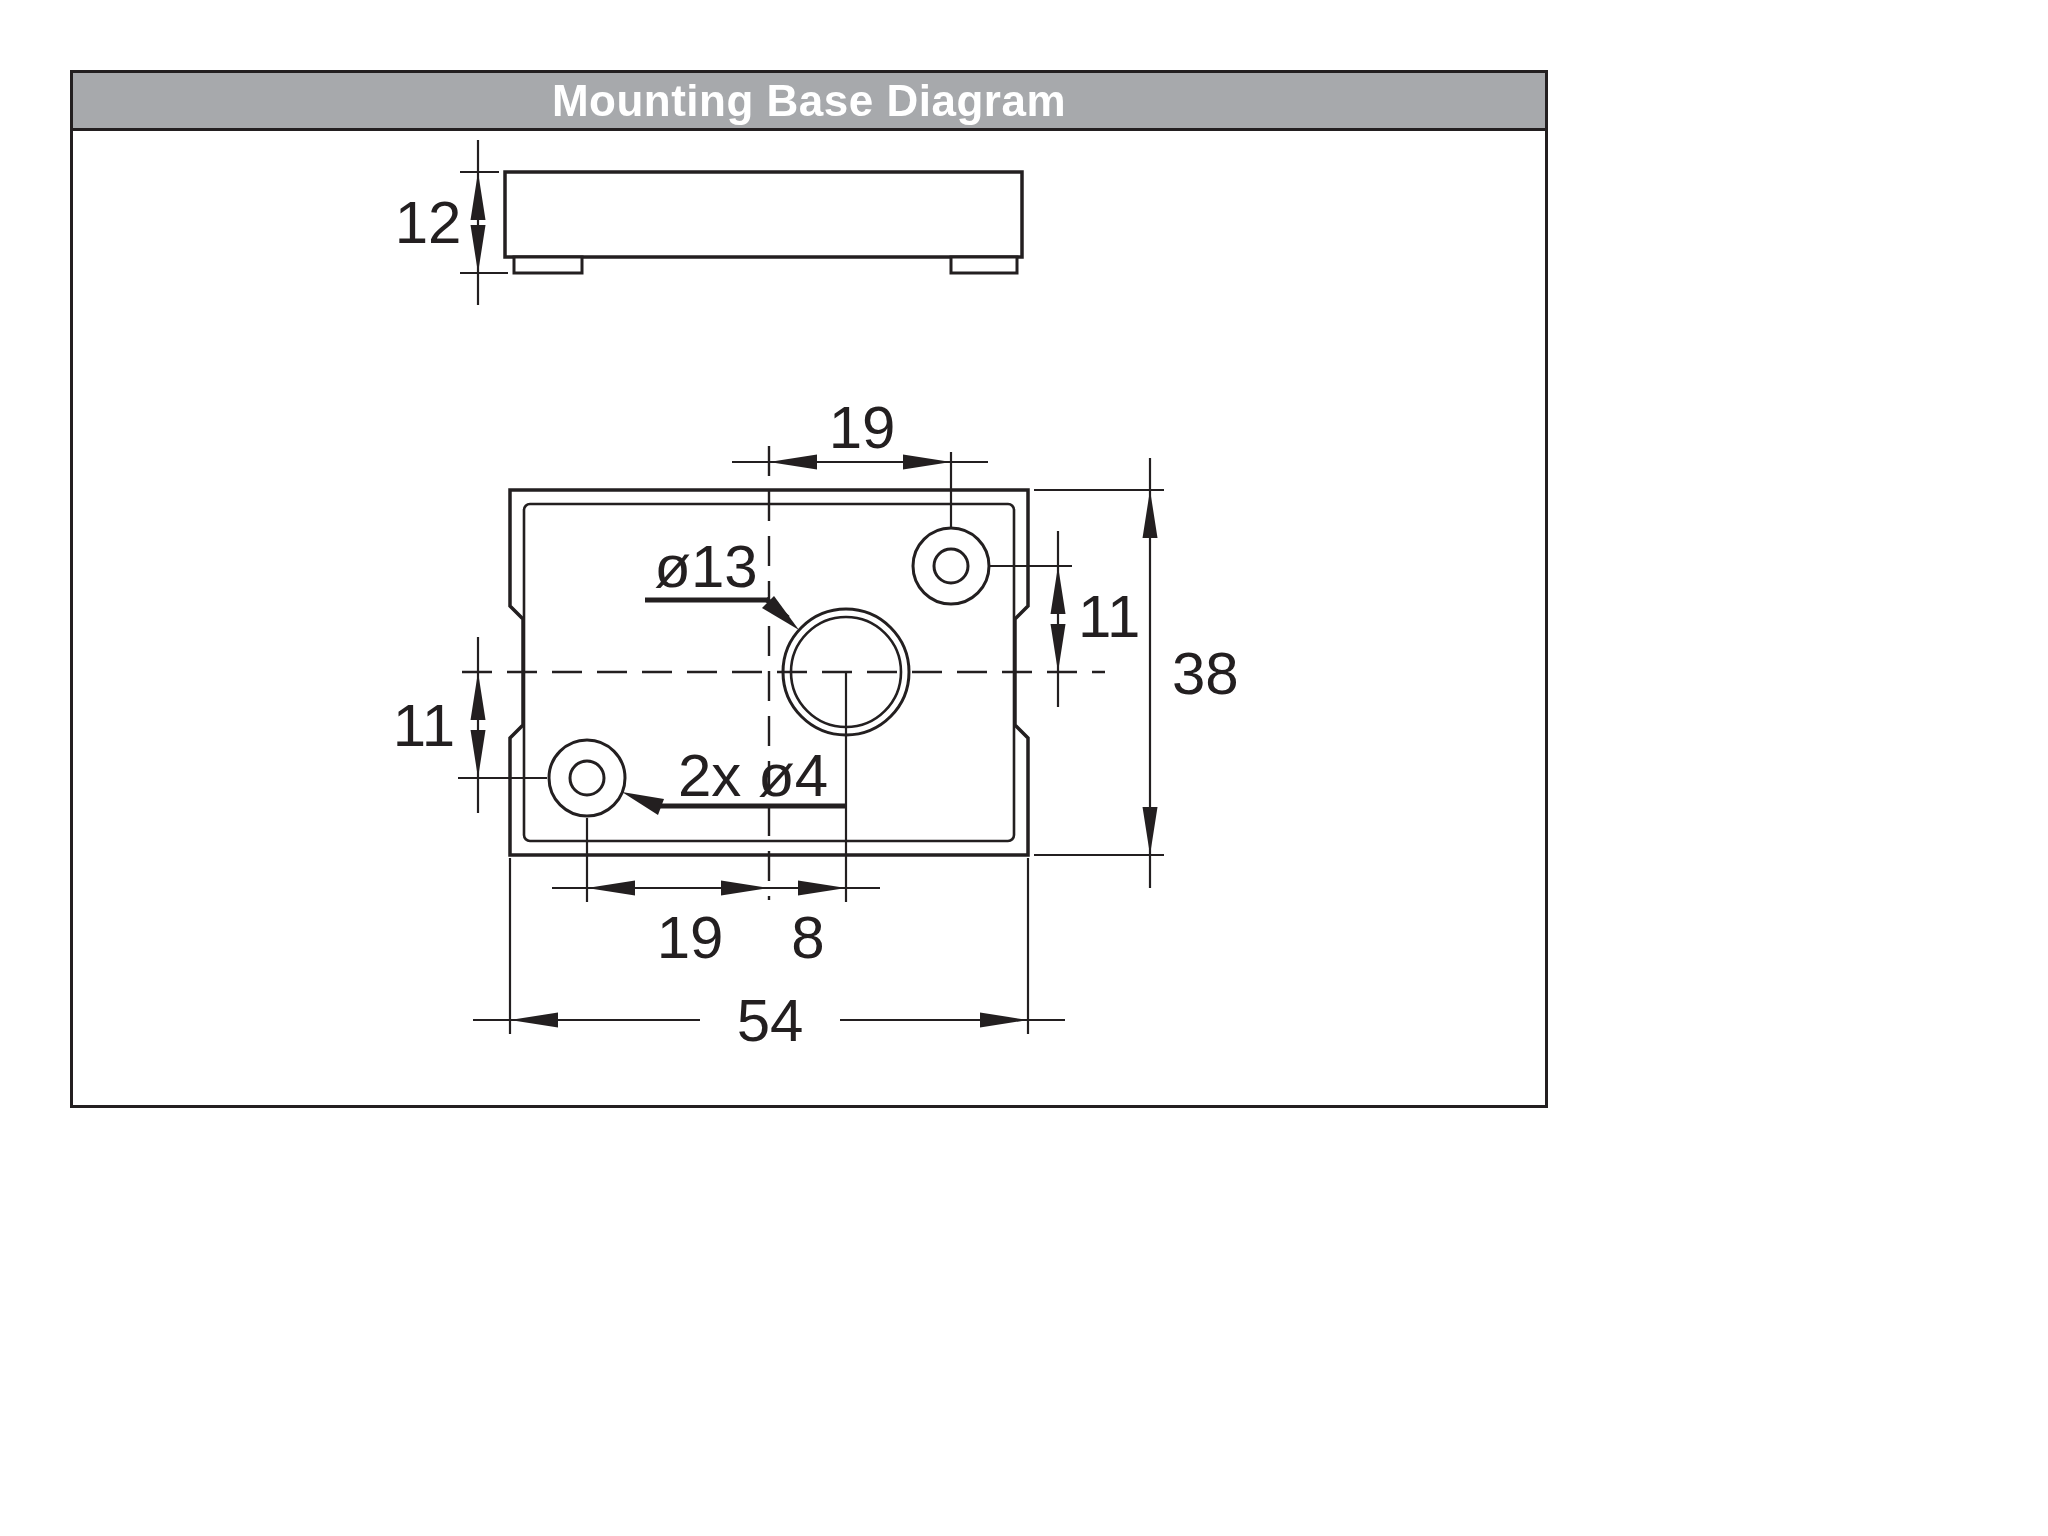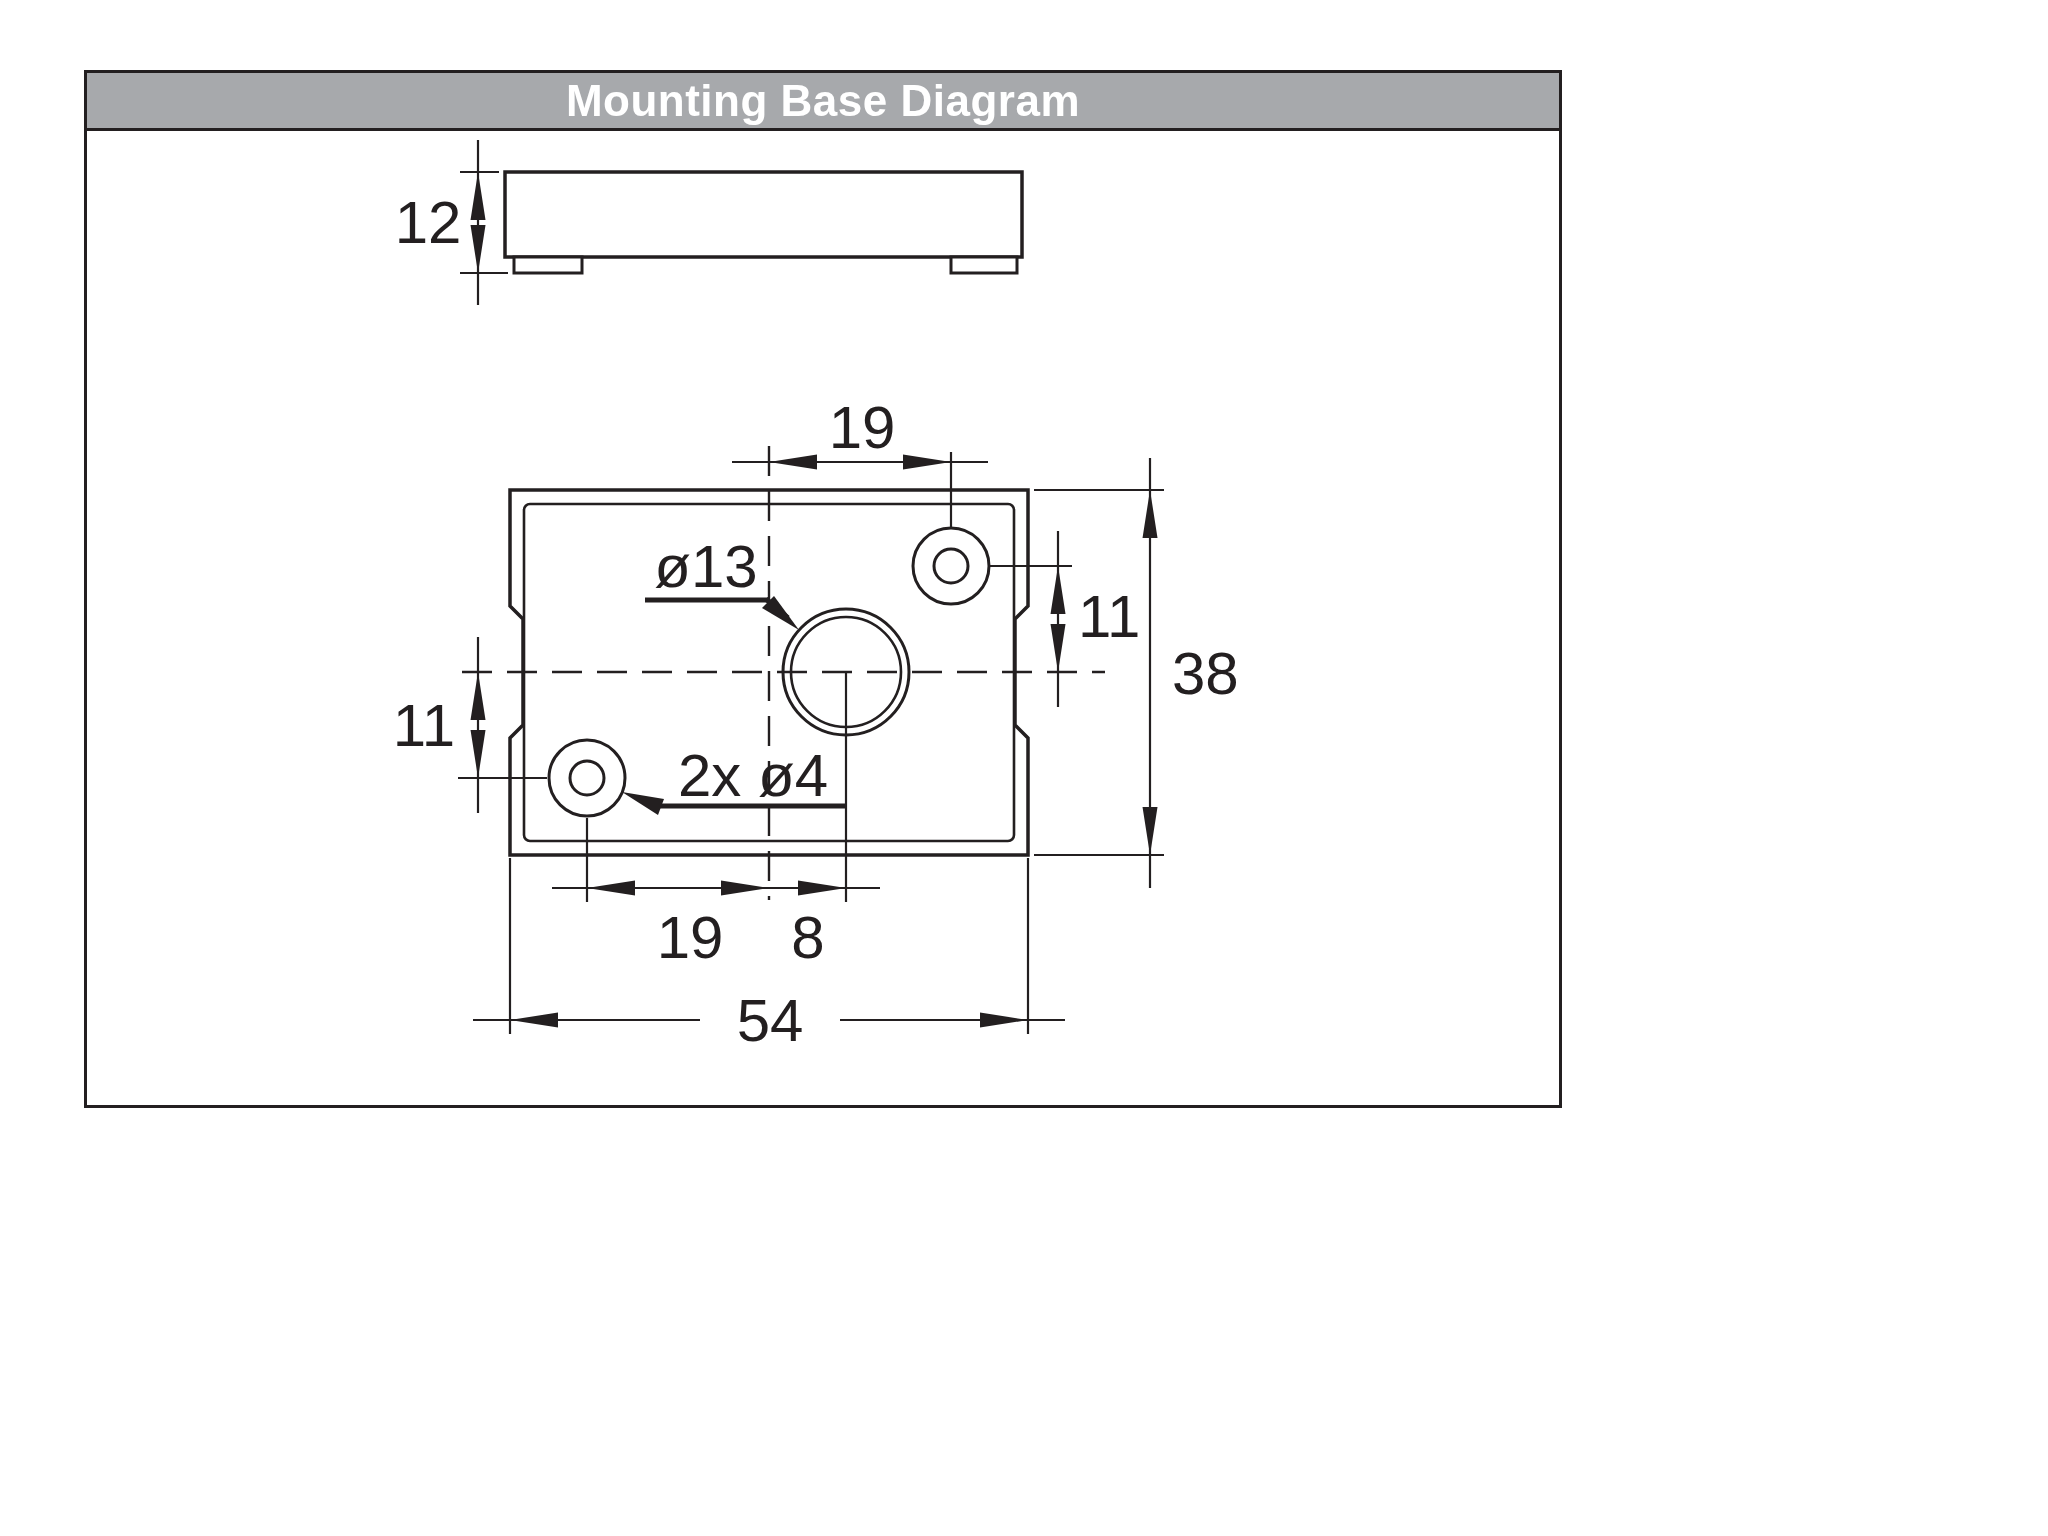--- a/index.html
+++ b/index.html
@@ -7,21 +7,21 @@
     --title_bg:#a7a9ac;
     --title_text:#ffffff;
     --bg:#ffffff;
   }
   html,body{margin:0;padding:0;background:var(--bg);}
   .page{
     position:relative;width:2048px;height:1536px;background:var(--bg);
     font-family:"Liberation Sans",sans-serif;overflow:hidden;
   }
   .frame{
-    position:absolute;left:84px;top:70px;width:1478px;height:1038px;
+    position:absolute;left:70px;top:70px;width:1478px;height:1038px;
     border:3px solid var(--line);box-sizing:border-box;background:var(--bg);
   }
   .title-bar{
     height:55px;background:var(--title_bg);
     border-bottom:3px solid var(--line);
     display:flex;align-items:center;justify-content:center;
   }
   .title-bar span{
     color:var(--title_text);font-size:44px;font-weight:700;letter-spacing:.5px;
   }

